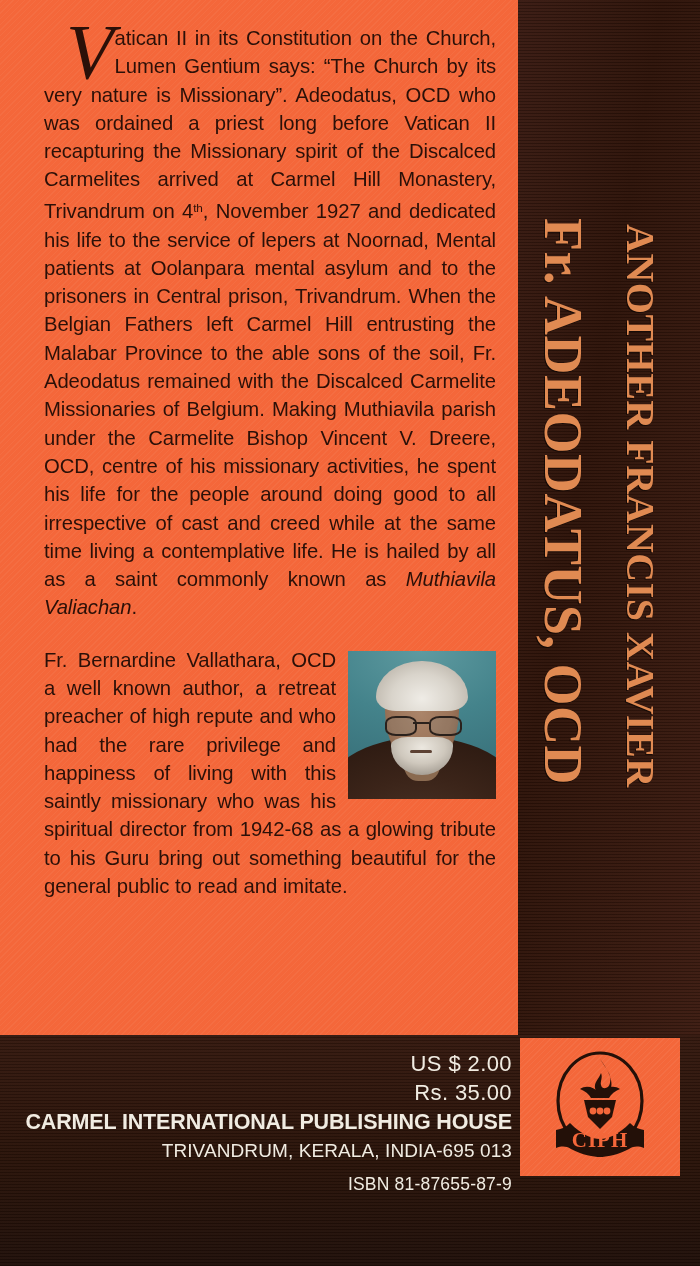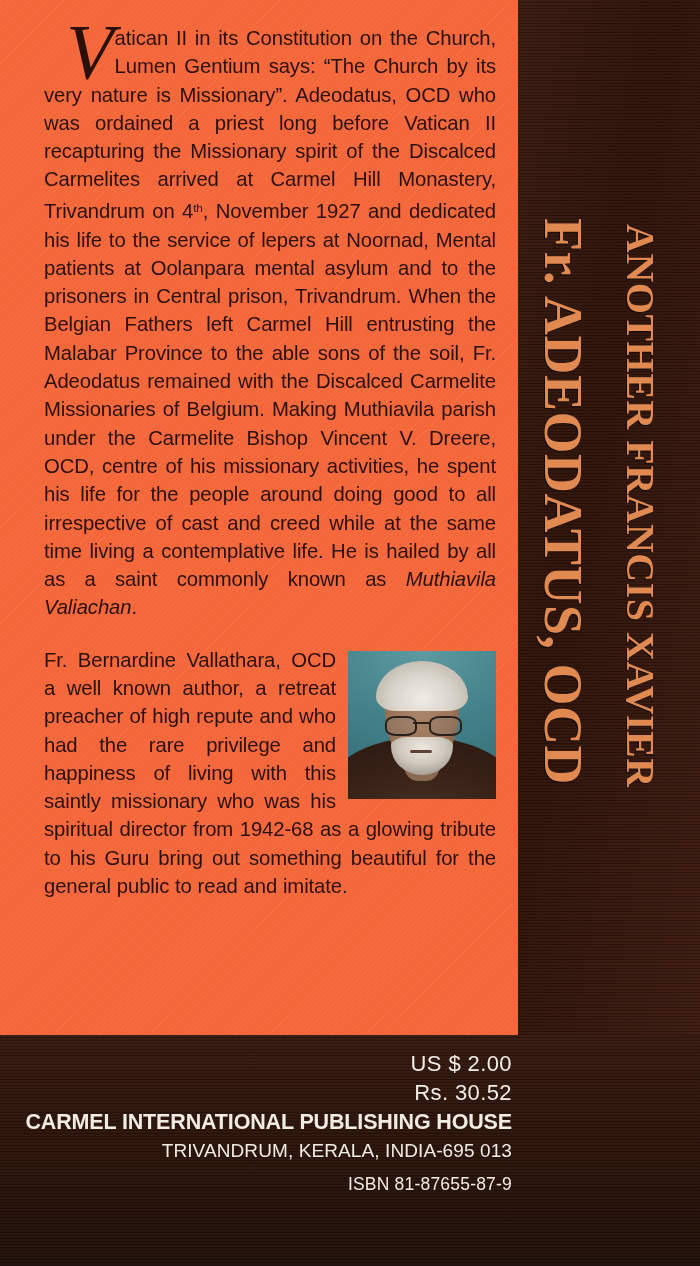--- a/index.html
+++ b/index.html
@@ -310,21 +310,34 @@
   </div>
 
   <div id="spine">
     <div class="spine-line" id="spine-title">Fr. ADEODATUS, OCD</div>
     <div class="spine-line" id="spine-subtitle">ANOTHER FRANCIS XAVIER</div>
   </div>
 
   <div id="publisher-band">
     <div id="publisher-text">
       <div class="price">US $ 2.00</div>
-      <div class="price">Rs. 30.52</div>
+      <div class="price">Rs. 35.00</div>
       <div class="house">CARMEL INTERNATIONAL PUBLISHING HOUSE</div>
       <div class="addr">TRIVANDRUM, KERALA, INDIA-695 013</div>
       <div class="isbn">ISBN 81-87655-87-9</div>
     </div>
   </div>
 
+  <div id="logo-panel">
+    <svg width="120" height="124" viewBox="0 0 120 124">
+      <ellipse cx="60" cy="56" rx="42" ry="48" fill="none" stroke="#231008" stroke-width="3.2"></ellipse>
+      <path d="M60 14 C66 24 72 29 70 38 C69 44 62 45 61 40 C60 36 63 33 61 28 C59 34 54 37 55 43 C56 49 63 52 68 48 C74 43 73 31 60 14 Z" fill="#231008"></path>
+      <path d="M40 44 C46 40 54 42 58 47 L62 47 C66 42 74 40 80 44 C75 46 71 49 69 53 L51 53 C49 49 45 46 40 44 Z" fill="#231008"></path>
+      <path d="M44 55 L76 55 L72 72 L60 84 L48 72 Z" fill="#231008"></path>
+      <circle cx="53" cy="66" r="3.4" fill="#f4673a"></circle>
+      <circle cx="60" cy="66" r="3.4" fill="#f4673a"></circle>
+      <circle cx="67" cy="66" r="3.4" fill="#f4673a"></circle>
+      <path d="M30 78 C26 82 22 84 16 85 L16 103 C22 101 26 101 31 104 C42 110 54 112 60 112 C66 112 78 110 89 104 C94 101 98 101 104 103 L104 85 C98 84 94 82 90 78 C78 90 68 94 60 94 C52 94 42 90 30 78 Z" fill="#231008"></path>
+      <text class="lg-text" x="60" y="102" text-anchor="middle">CIPH</text>
+    </svg>
+  </div>
 
 </div>
 
 </body></html>

